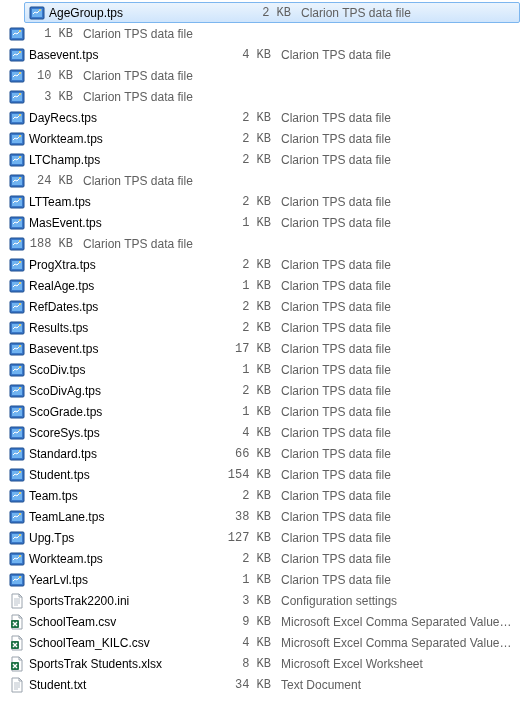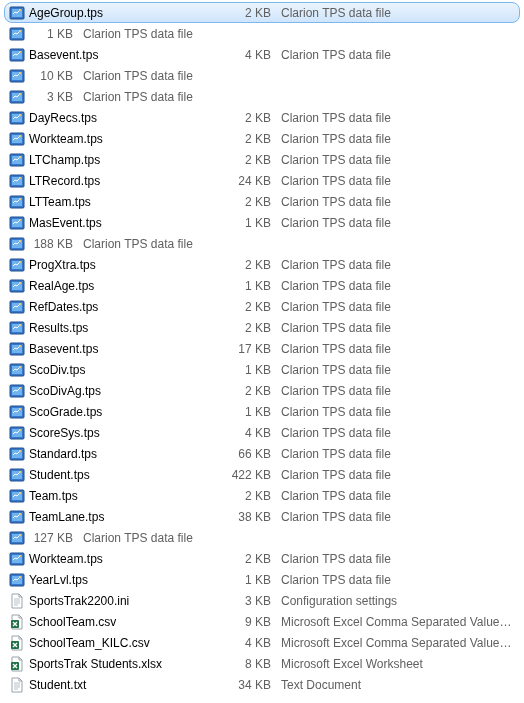--- a/index.html
+++ b/index.html
@@ -19,41 +19,43 @@
   .row {
     display: flex;
     align-items: center;
     height: 21px;
     padding: 0 2px;
     border: 1px solid transparent;
   }
   .row.selected {
     background: linear-gradient(to bottom, #ebf4fd, #cfe5fc);
     border: 1px solid #7cb6ef;
-    border-radius: 8px;
+    border-radius: 2px;
+    margin-left: 20px;
   }
   .col-icon {
     width: 20px;
     flex: 0 0 20px;
     display: flex;
     align-items: center;
     justify-content: center;
   }
   .col-name {
     flex: 0 0 198px;
     padding-left: 2px;
     white-space: nowrap;
     overflow: hidden;
   }
   .col-size {
     flex: 0 0 56px;
     text-align: right;
     color: #606060;
     padding-right: 10px;
     white-space: nowrap;
+    font-family: Liberation Mono, monospace;
   }
   .col-type {
     flex: 1 1 auto;
     color: #606060;
     white-space: nowrap;
     overflow: hidden;
     text-overflow: ellipsis;
   }
   svg { display: block; }
 </style>
@@ -164,21 +166,20 @@
     </div>
     <div class="row">
       <div class="col-icon">
         <svg width="16" height="16" viewBox="0 0 16 16">
           <rect x="1" y="2" width="14" height="12" rx="1" fill="#3a78c9" stroke="#1d4d8f"></rect>
           <rect x="3" y="4" width="10" height="8" fill="#6fb2f0"></rect>
           <path d="M4 9 L6 7 L8 8 L11 5" stroke="#fff" stroke-width="1" fill="none"></path>
           <circle cx="11" cy="5" r="1" fill="#ffd24d"></circle>
         </svg>
       </div>
-      <div class="col-name">LTRecord.tps</div>
       <div class="col-size">24 KB</div>
       <div class="col-type">Clarion TPS data file</div>
     </div>
     <div class="row">
       <div class="col-icon">
         <svg width="16" height="16" viewBox="0 0 16 16">
           <rect x="1" y="2" width="14" height="12" rx="1" fill="#3a78c9" stroke="#1d4d8f"></rect>
           <rect x="3" y="4" width="10" height="8" fill="#6fb2f0"></rect>
           <path d="M4 9 L6 7 L8 8 L11 5" stroke="#fff" stroke-width="1" fill="none"></path>
           <circle cx="11" cy="5" r="1" fill="#ffd24d"></circle>
@@ -346,21 +347,21 @@
     <div class="row">
       <div class="col-icon">
         <svg width="16" height="16" viewBox="0 0 16 16">
           <rect x="1" y="2" width="14" height="12" rx="1" fill="#3a78c9" stroke="#1d4d8f"></rect>
           <rect x="3" y="4" width="10" height="8" fill="#6fb2f0"></rect>
           <path d="M4 9 L6 7 L8 8 L11 5" stroke="#fff" stroke-width="1" fill="none"></path>
           <circle cx="11" cy="5" r="1" fill="#ffd24d"></circle>
         </svg>
       </div>
       <div class="col-name">Student.tps</div>
-      <div class="col-size">422 KB</div>
+      <div class="col-size">154 KB</div>
       <div class="col-type">Clarion TPS data file</div>
     </div>
     <div class="row">
       <div class="col-icon">
         <svg width="16" height="16" viewBox="0 0 16 16">
           <rect x="1" y="2" width="14" height="12" rx="1" fill="#3a78c9" stroke="#1d4d8f"></rect>
           <rect x="3" y="4" width="10" height="8" fill="#6fb2f0"></rect>
           <path d="M4 9 L6 7 L8 8 L11 5" stroke="#fff" stroke-width="1" fill="none"></path>
           <circle cx="11" cy="5" r="1" fill="#ffd24d"></circle>
         </svg>
@@ -384,20 +385,21 @@
     </div>
     <div class="row">
       <div class="col-icon">
         <svg width="16" height="16" viewBox="0 0 16 16">
           <rect x="1" y="2" width="14" height="12" rx="1" fill="#3a78c9" stroke="#1d4d8f"></rect>
           <rect x="3" y="4" width="10" height="8" fill="#6fb2f0"></rect>
           <path d="M4 9 L6 7 L8 8 L11 5" stroke="#fff" stroke-width="1" fill="none"></path>
           <circle cx="11" cy="5" r="1" fill="#ffd24d"></circle>
         </svg>
       </div>
+      <div class="col-name">Upg.Tps</div>
       <div class="col-size">127 KB</div>
       <div class="col-type">Clarion TPS data file</div>
     </div>
     <div class="row">
       <div class="col-icon">
         <svg width="16" height="16" viewBox="0 0 16 16">
           <rect x="1" y="2" width="14" height="12" rx="1" fill="#3a78c9" stroke="#1d4d8f"></rect>
           <rect x="3" y="4" width="10" height="8" fill="#6fb2f0"></rect>
           <path d="M4 9 L6 7 L8 8 L11 5" stroke="#fff" stroke-width="1" fill="none"></path>
           <circle cx="11" cy="5" r="1" fill="#ffd24d"></circle>

